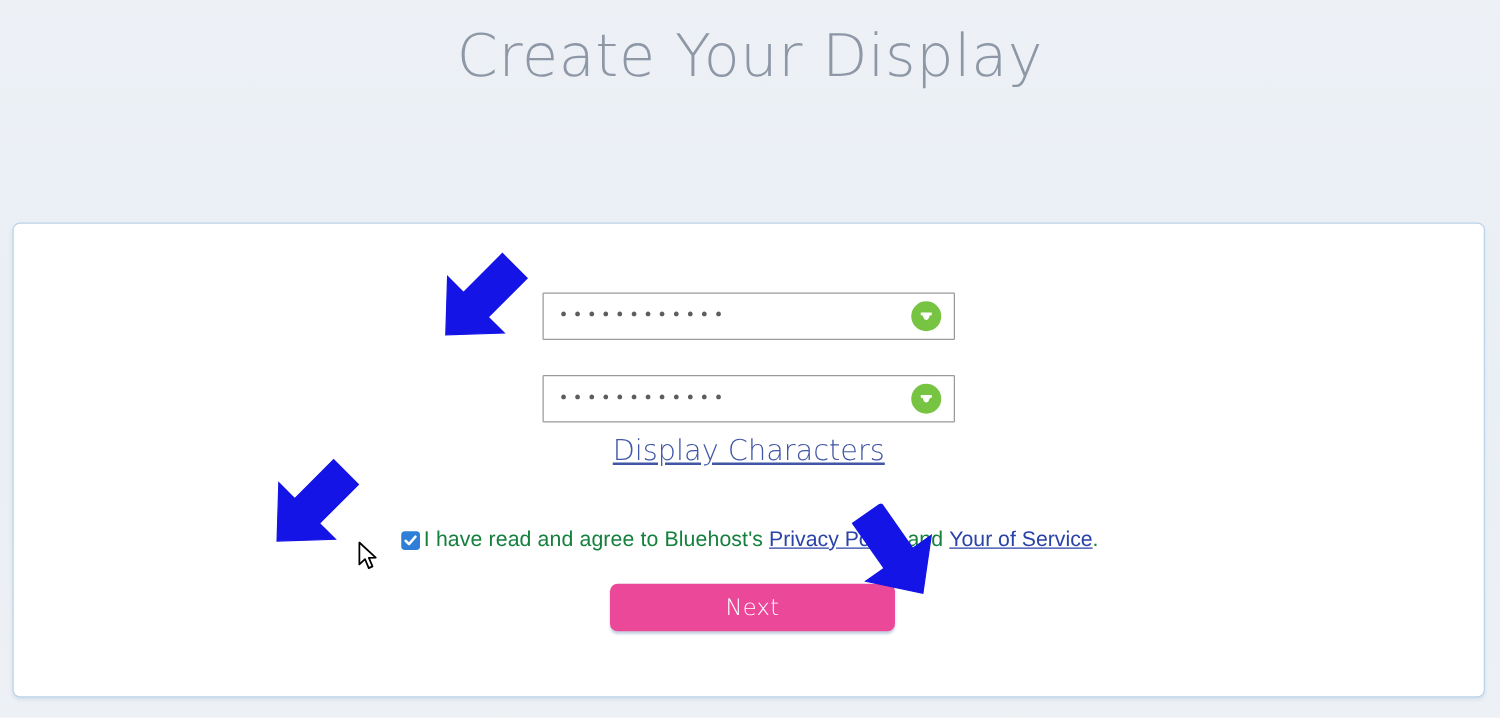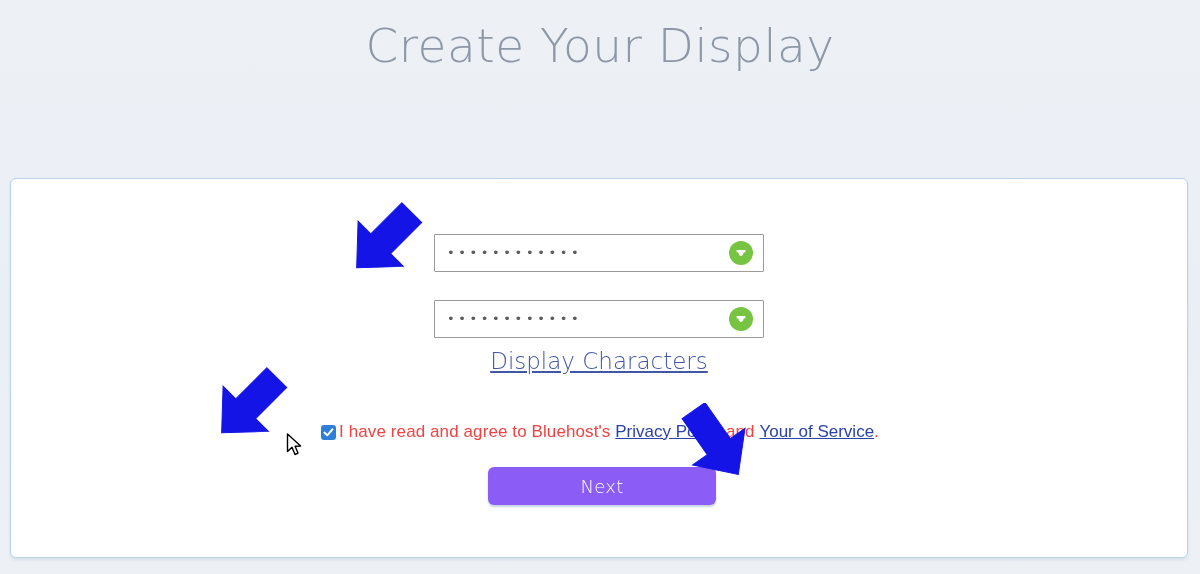--- a/index.html
+++ b/index.html
@@ -152,40 +152,40 @@
     cursor: pointer;
   }
   .checkbox svg {
     position: absolute;
     left: 2px;
     top: 2px;
   }
   .agree-text {
     font-family: "Liberation Sans", sans-serif;
     font-size: 17px;
-    color: #ef4444;
+    color: #15803d;
     letter-spacing: 0.1px;
   }
   .inline-link {
     font-family: "Liberation Sans", sans-serif;
     font-size: 17px;
     color: #2b42a8;
     text-decoration: underline;
     cursor: pointer;
   }
 
   .next-btn {
     position: absolute;
     left: 477px;
     top: 288px;
     width: 228px;
     height: 38px;
     border: none;
     border-radius: 6px;
-    background: #8b5cf6;
+    background: #ec4899;
     box-shadow: 0 2px 2px rgba(90, 125, 165, 0.35);
     color: #ffffff;
     font-family: "DejaVu Sans", sans-serif;
     font-size: 18px;
     font-weight: 300;
     letter-spacing: 0.3px;
     cursor: pointer;
     padding: 0;
   }
 

